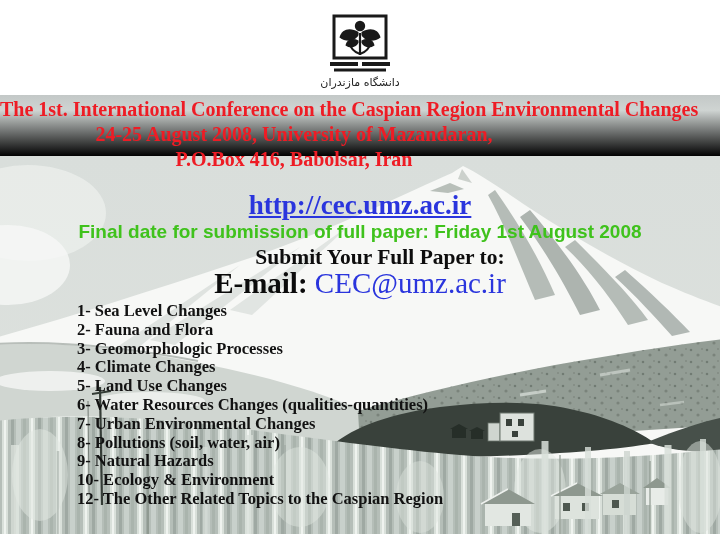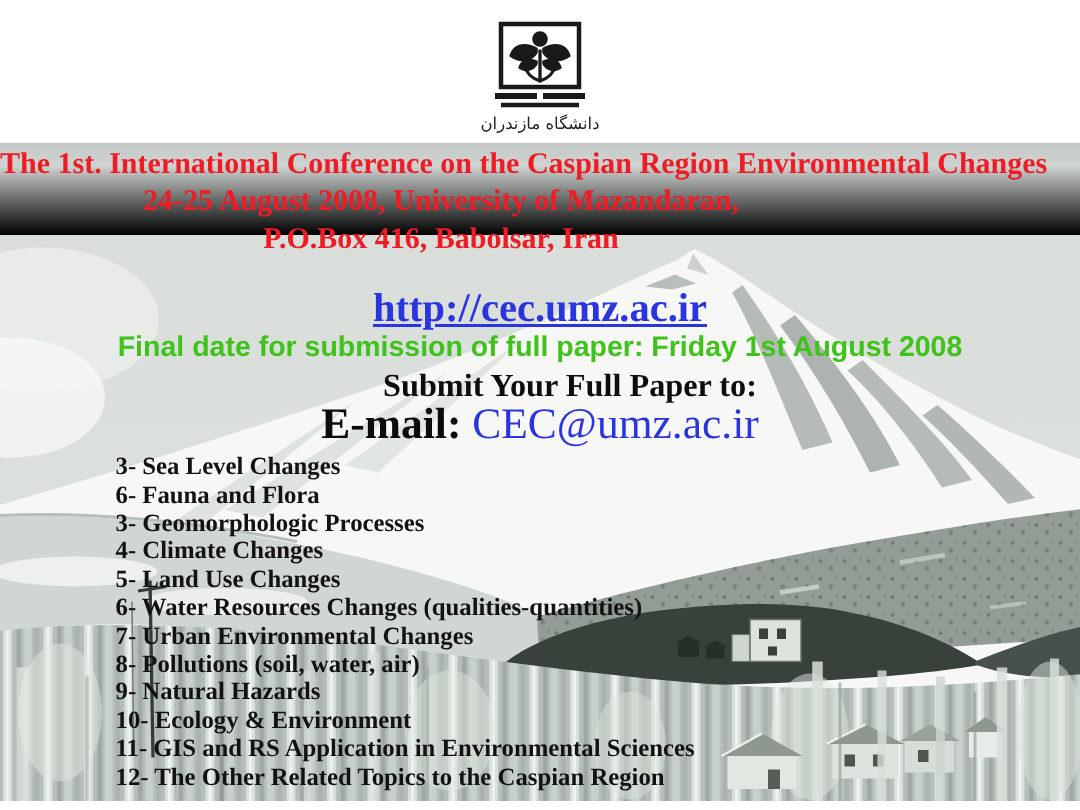--- a/index.html
+++ b/index.html
@@ -201,25 +201,24 @@
 <div class="line deadline">Final date for submission of full paper: Friday 1st August 2008</div>
 
 <div class="line submit">Submit Your Full Paper to:</div>
 
 <div class="line email-line">
   <span class="label">E-mail:</span>
   <a>CEC@umz.ac.ir</a>
 </div>
 
 <div class="topics">
-  <div>3- Sea Level Changes</div>
-  <div>6- Fauna and Flora</div>
+  <div>1- Sea Level Changes</div>
+  <div>2- Fauna and Flora</div>
   <div>3- Geomorphologic Processes</div>
   <div>4- Climate Changes</div>
   <div>5- Land Use Changes</div>
   <div>6- Water Resources Changes (qualities-quantities)</div>
   <div>7- Urban Environmental Changes</div>
   <div>8- Pollutions (soil, water, air)</div>
   <div>9- Natural Hazards</div>
   <div>10- Ecology &amp; Environment</div>
-  <div>11- GIS and RS Application in Environmental Sciences</div>
   <div>12- The Other Related Topics to the Caspian Region</div>
 </div>
 
 </body></html>

